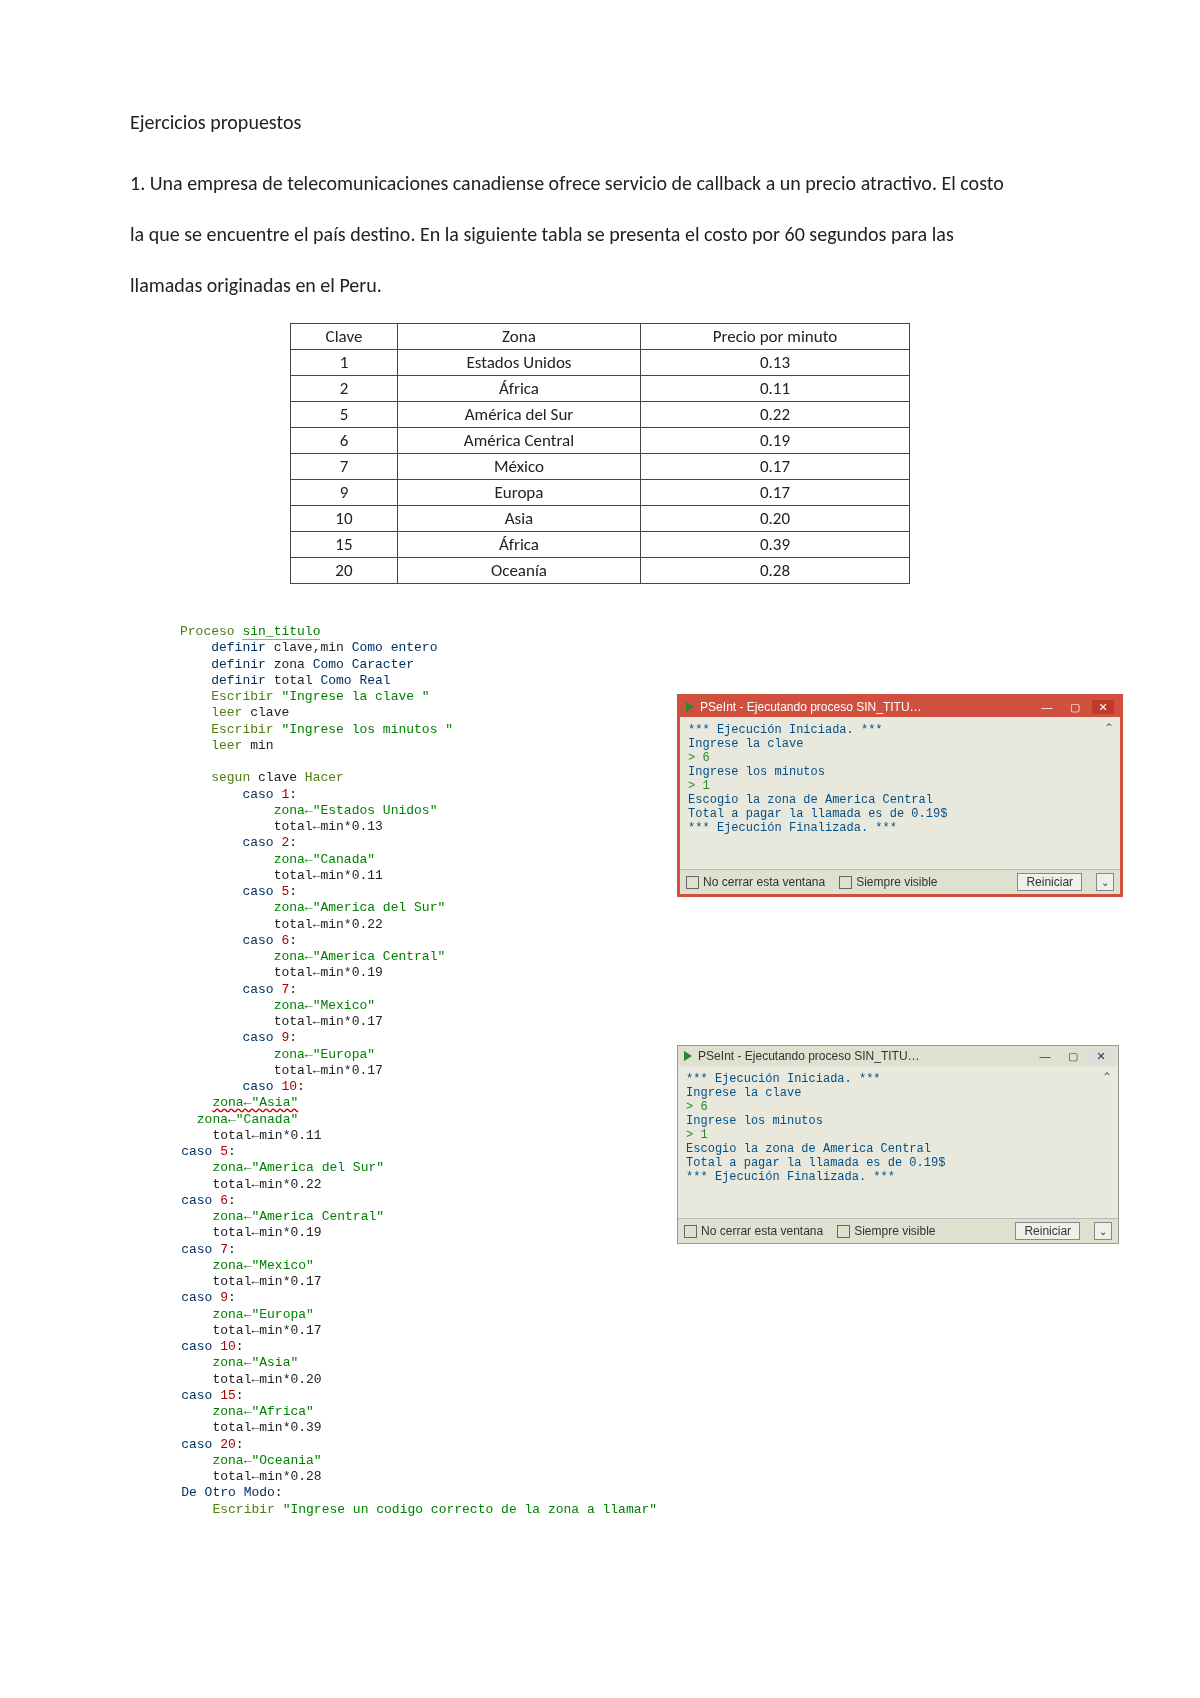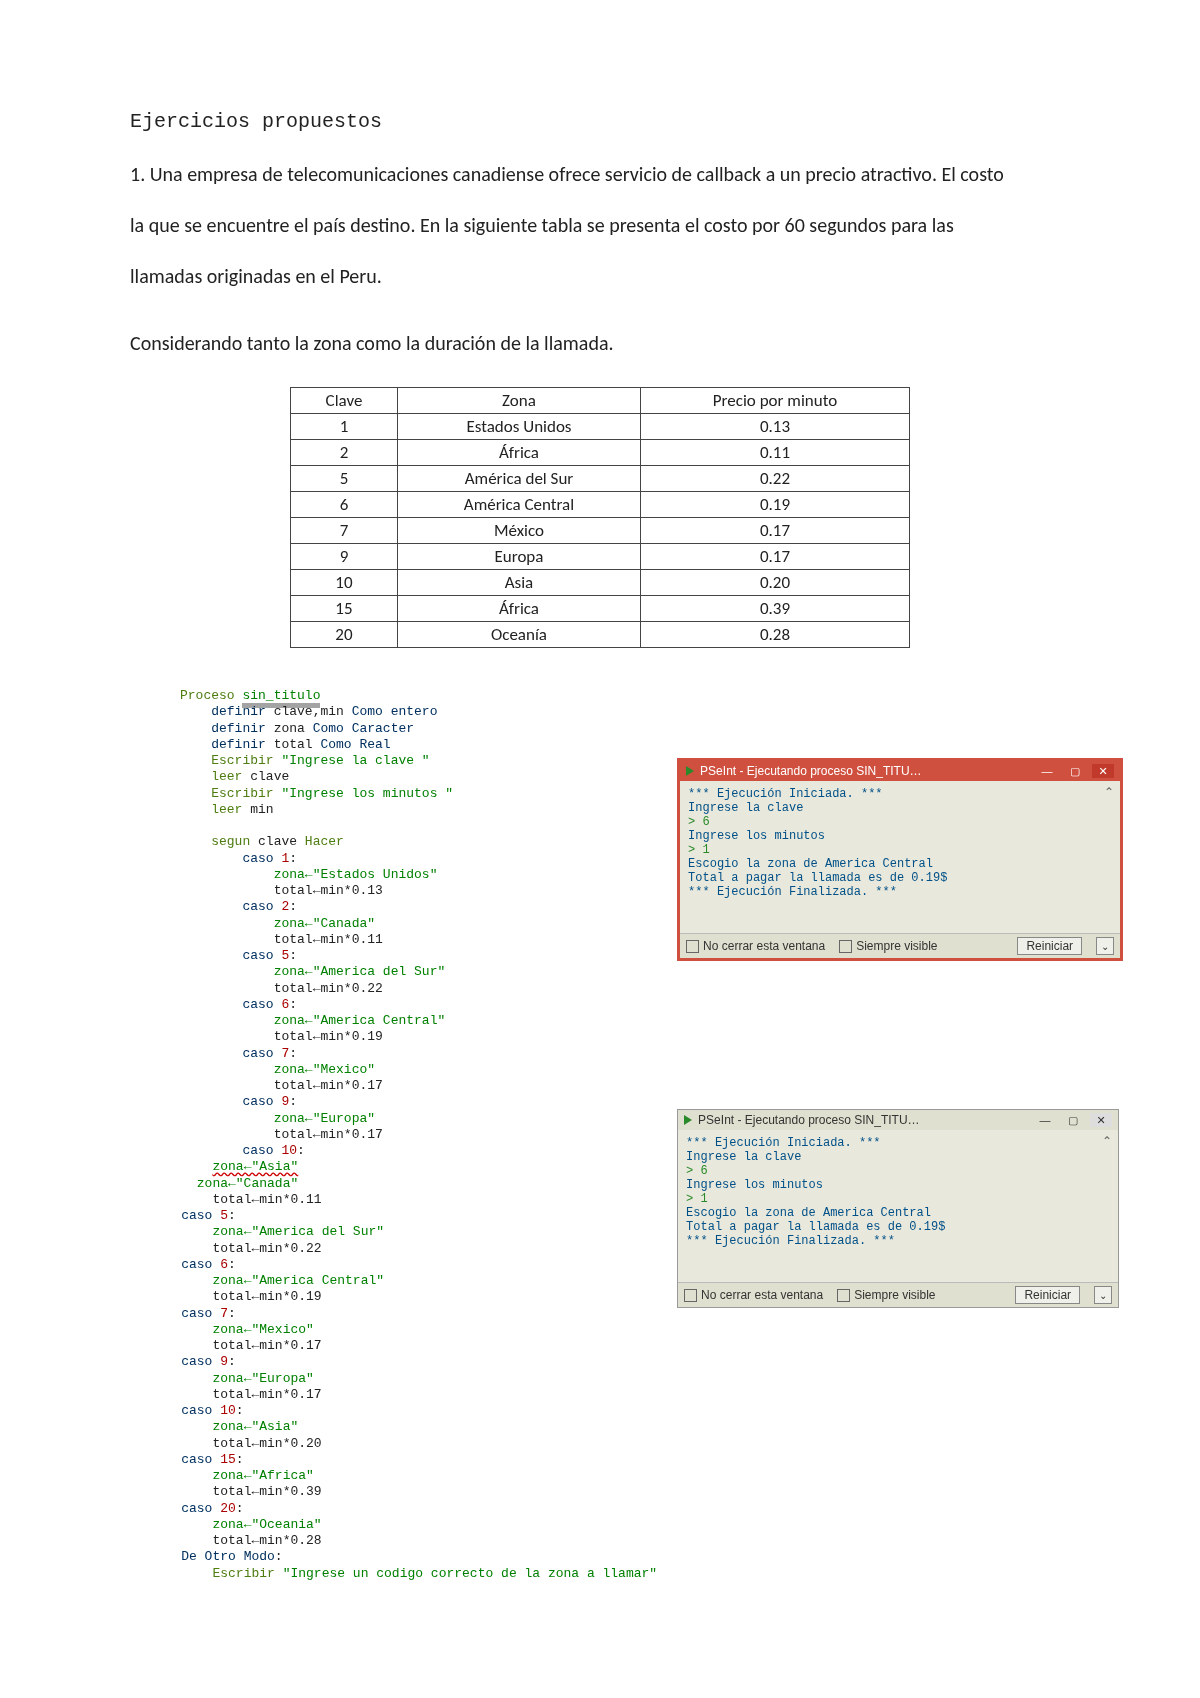--- a/index.html
+++ b/index.html
@@ -9,22 +9,21 @@
     font-family: Calibri, Arial, sans-serif;
     color: #222;
     width: 1200px;
   }
   .page {
     padding: 110px 130px 40px 130px;
     box-sizing: border-box;
   }
   .heading {
     font-size: 20px;
-    margin-bottom: 28px;
-    font-family: Liberation Mono, monospace;
+    margin-bottom: 36px;
   }
   .para {
     font-size: 20px;
     margin: 12px 0 24px 0;
     line-height: 1.35;
   }
   table.zones {
     border-collapse: collapse;
     margin: 24px auto 40px auto;
     width: 620px;
@@ -44,21 +43,21 @@
     font-size: 13px;
     line-height: 1.25;
     position: relative;
     margin-left: 50px;
   }
   .code-line { white-space: pre; }
   .kw-blue { color: #4d7c0f; font-weight: normal; }
   .kw-dark { color: #003060; font-weight: normal; }
   .str-green { color: #008000; }
   .num-red { color: #aa0000; }
-  .title-underline { color: #008000; border-bottom: 5px solid #a3a3a3; }
+  .title-underline { color: #008000; border-bottom: 1px solid #a3a3a3; }
   .code-error { text-decoration: underline wavy #cc0000; }
 
   .code-row { display: flex; align-items: flex-start; gap: 20px; }
   .code-col { flex: 0 0 auto; }
 
   
   .win {
     width: 440px;
     border: 1px solid #999;
     background: #0c4a6e;
@@ -128,21 +127,20 @@
 </head>
 <body>
 
 <div class="page">
 
   <div class="heading">Ejercicios propuestos</div>
 
   <p class="para">1. Una empresa de telecomunicaciones canadiense ofrece servicio de callback a un precio atractivo. El costo</p>
   <p class="para">la que se encuentre el país destino. En la siguiente tabla se presenta el costo por 60 segundos para las</p>
   <p class="para">llamadas originadas en el Peru.</p>
-  <p class="para" style="margin-top:40px;margin-bottom:30px">Considerando tanto la zona como la duración de la llamada.</p>
 
   <table class="zones">
     <thead>
       <tr>
         <th>Clave</th>
         <th>Zona</th>
         <th>Precio por minuto</th>
       </tr>
     </thead>
     <tbody id="zones-body">

